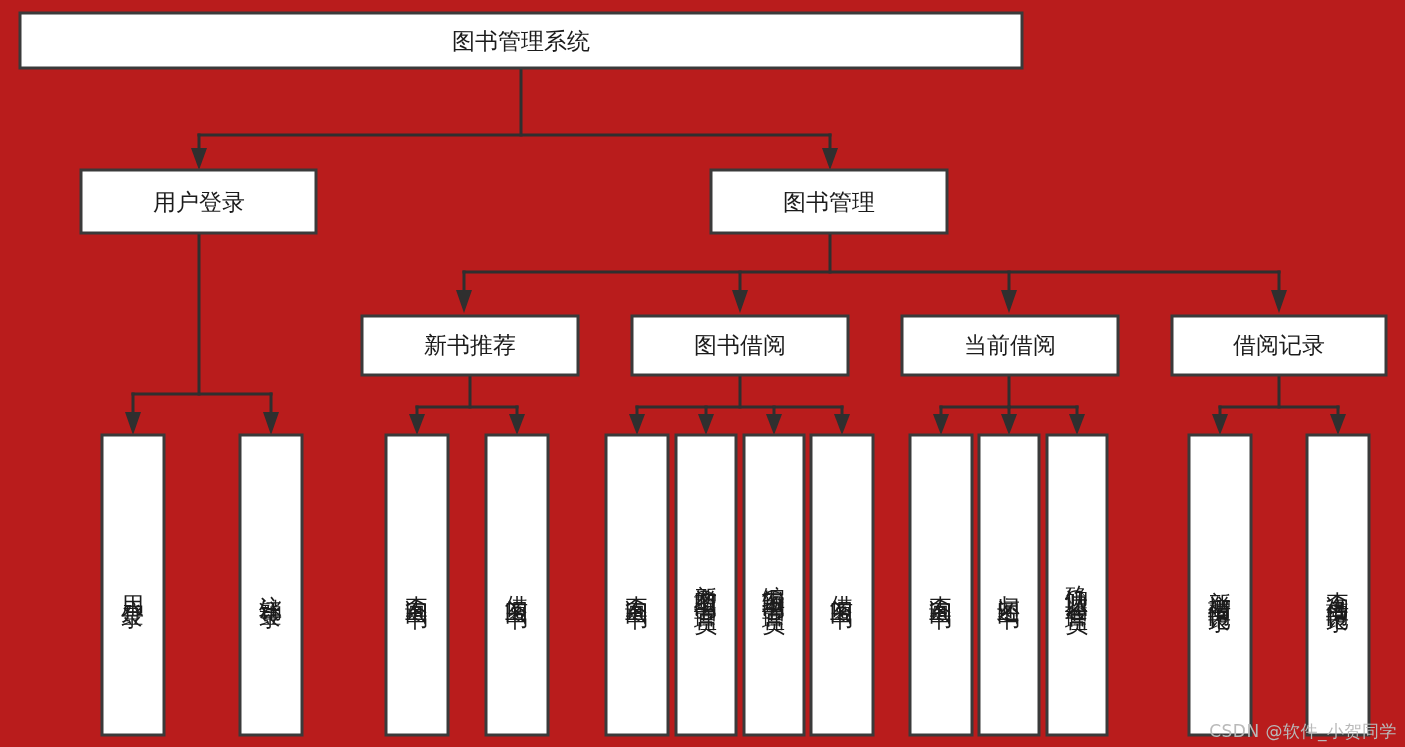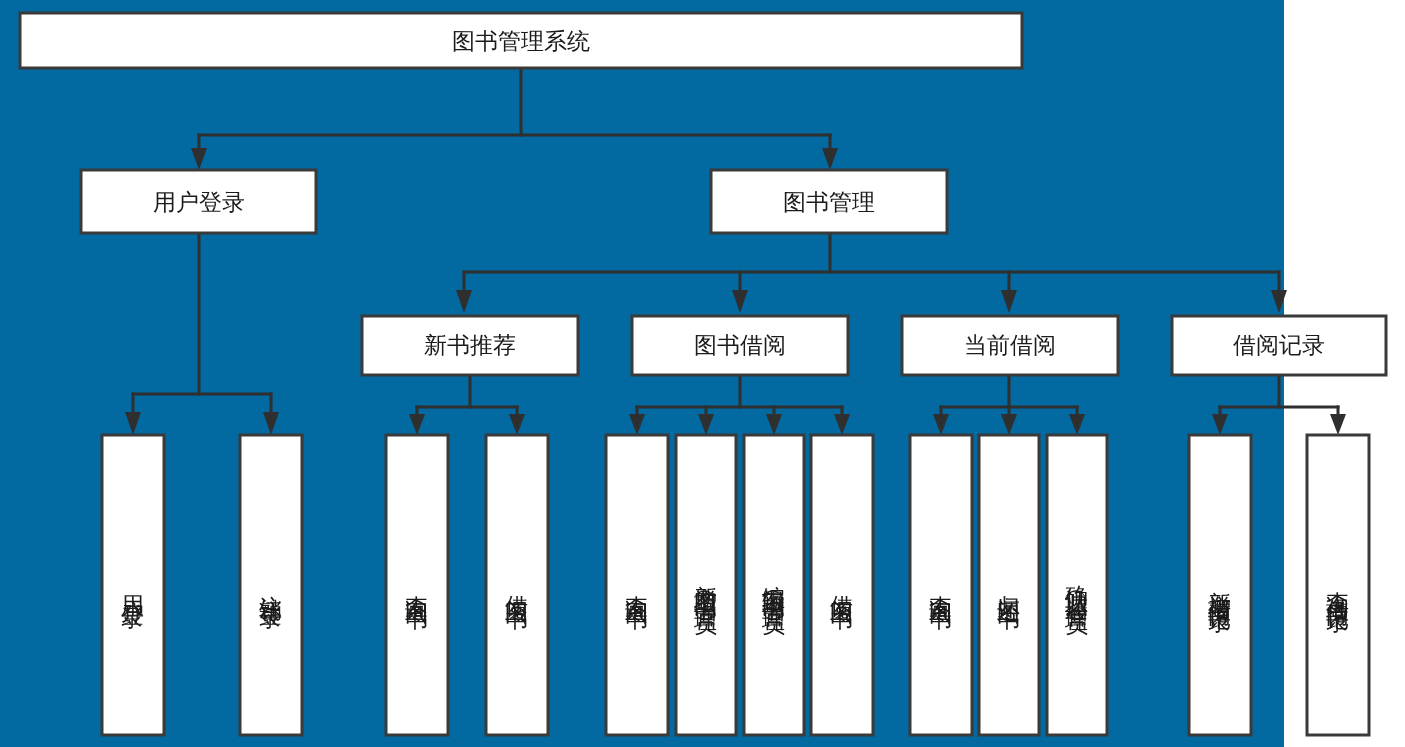--- a/index.html
+++ b/index.html
@@ -8,23 +8,23 @@
     background: #ffffff;
   }
   body {
     width: 1405px;
     height: 747px;
     font-family: "DejaVu Sans", "Liberation Sans", sans-serif;
     overflow: hidden;
   }
   #diagram-root {
     position: relative;
-    width: 1284px;
+    width: 1405px;
     height: 747px;
-    background: #0369a1;
+    background: #b91c1c;
   }
   svg#tree-svg {
     position: absolute;
     left: 0;
     top: 0;
     width: 1405px;
     height: 747px;
     display: block;
   }
   .node-box {
@@ -234,14 +234,15 @@
       <rect class="node-box" x="1189" y="435" width="62" height="300"></rect>
       <text class="node-label-v" x="1220" y="585">新增借阅记录</text>
     </g>
     <g>
       <rect class="node-box" x="1307" y="435" width="62" height="300"></rect>
       <text class="node-label-v" x="1338" y="585">查询借阅记录</text>
     </g>
 
   </svg>
 
+  <div class="watermark">CSDN @软件_小贺同学</div>
 
 </div>
 
 </body></html>

